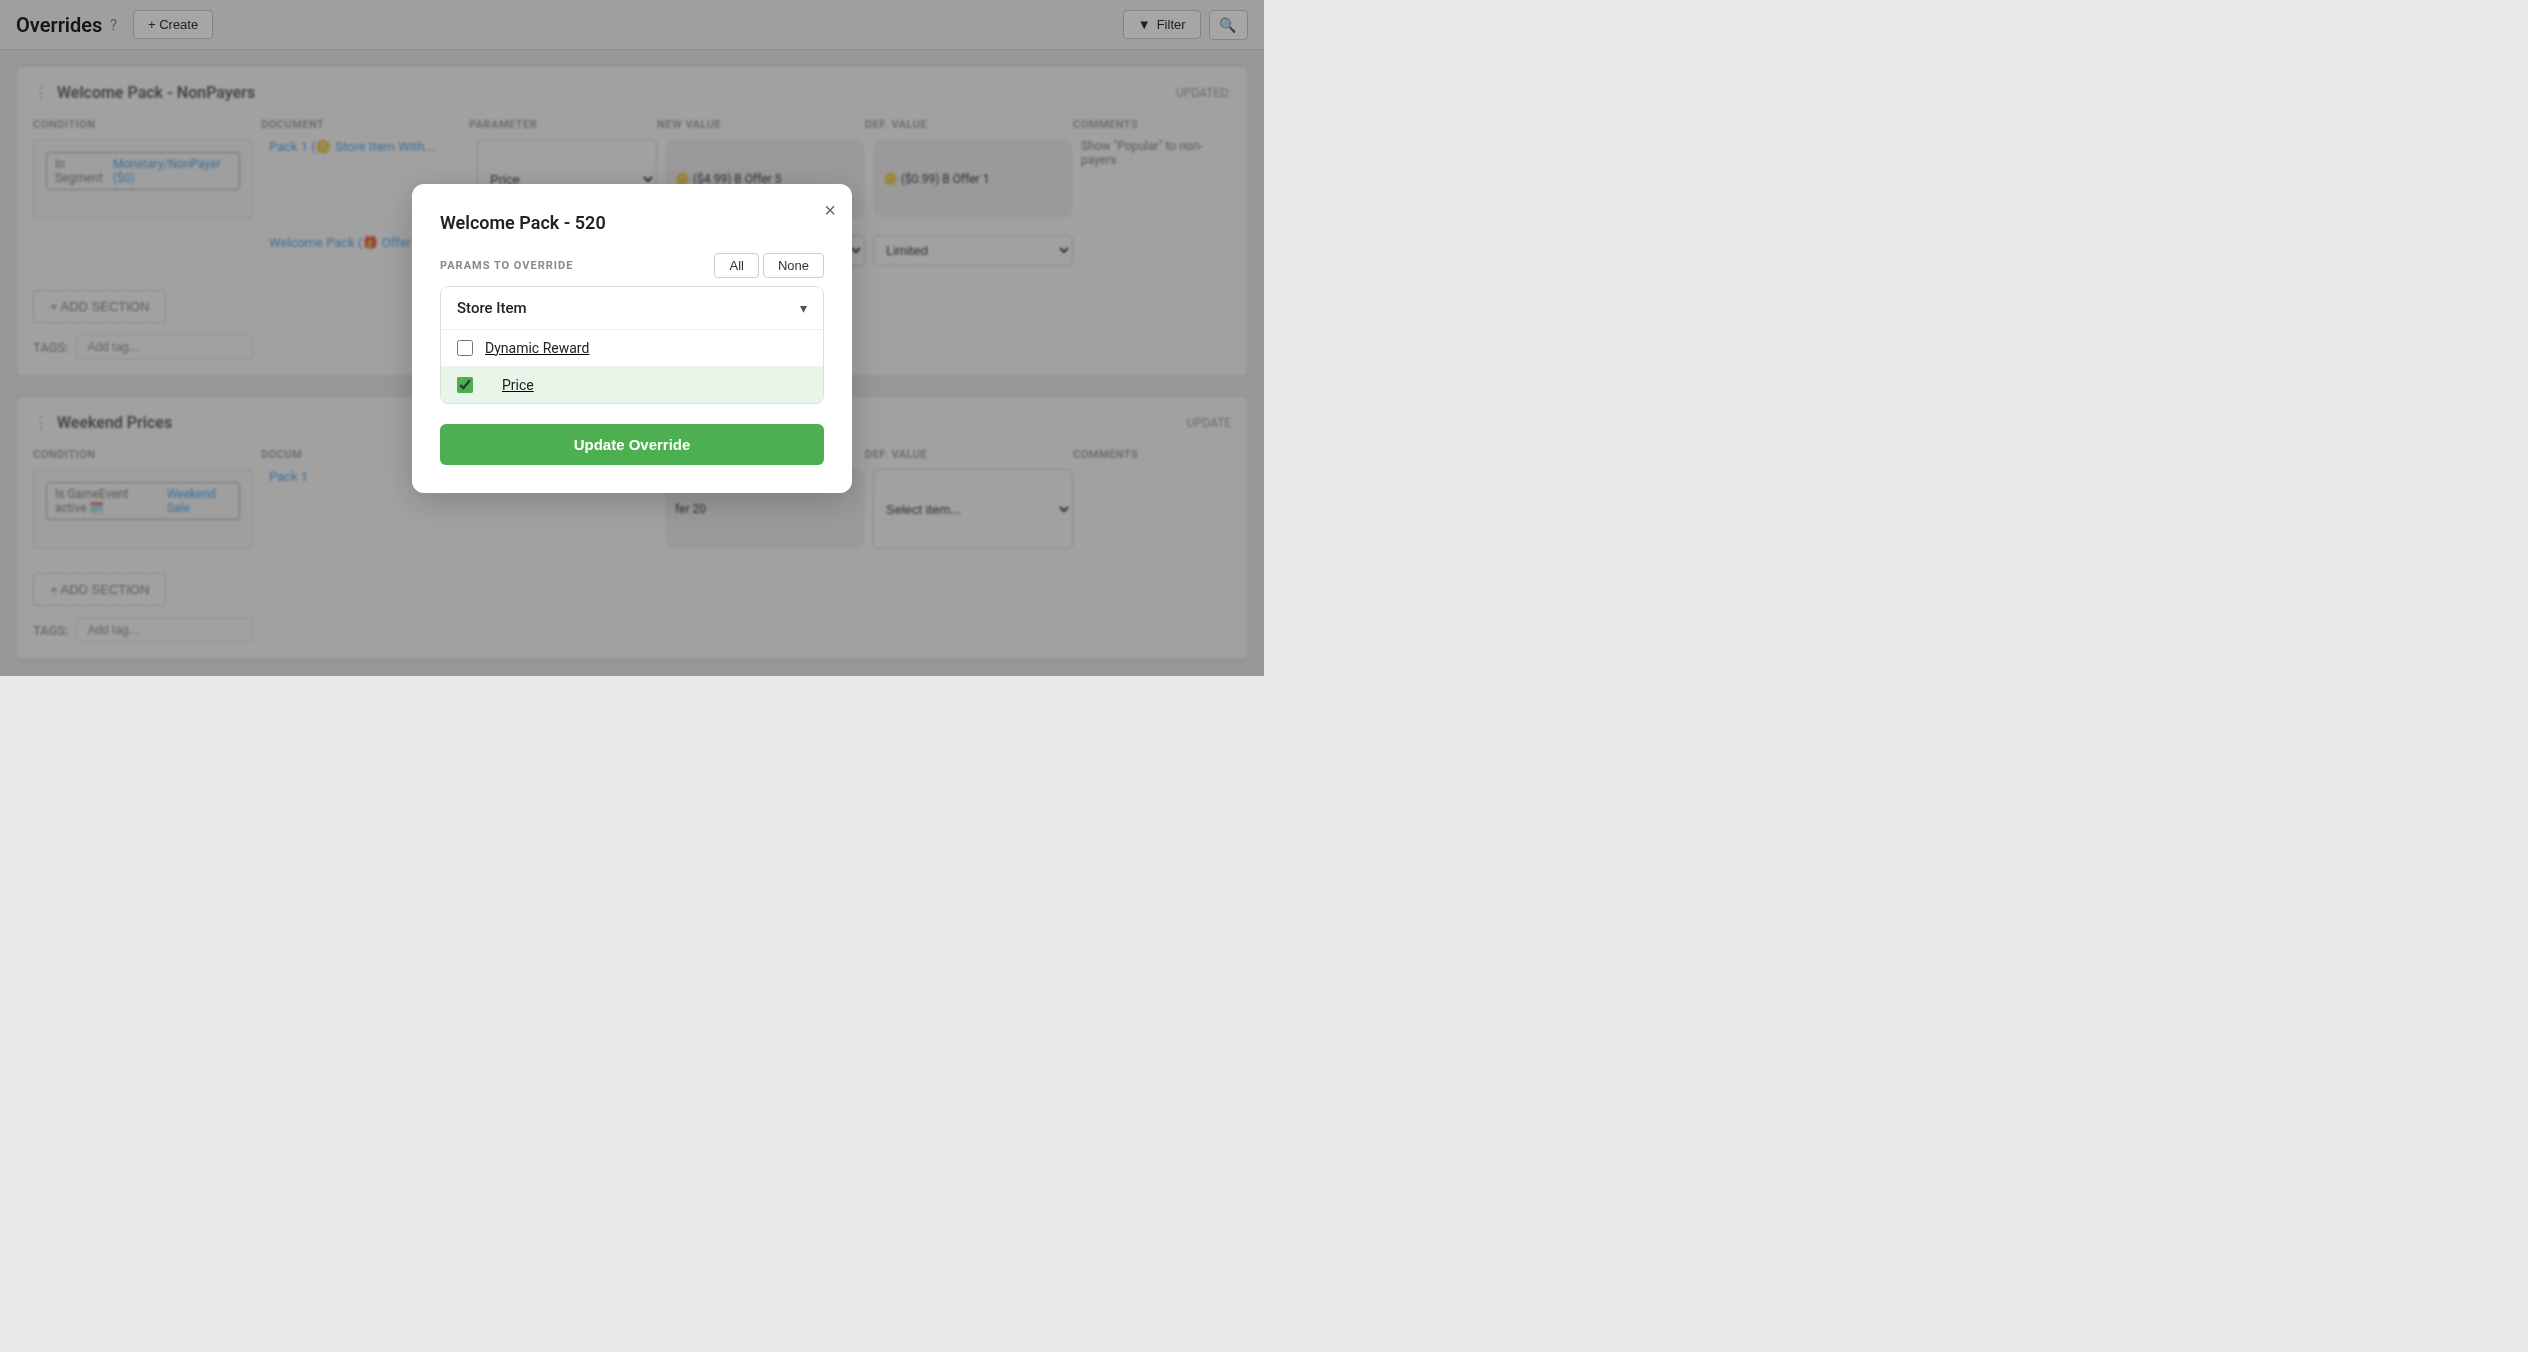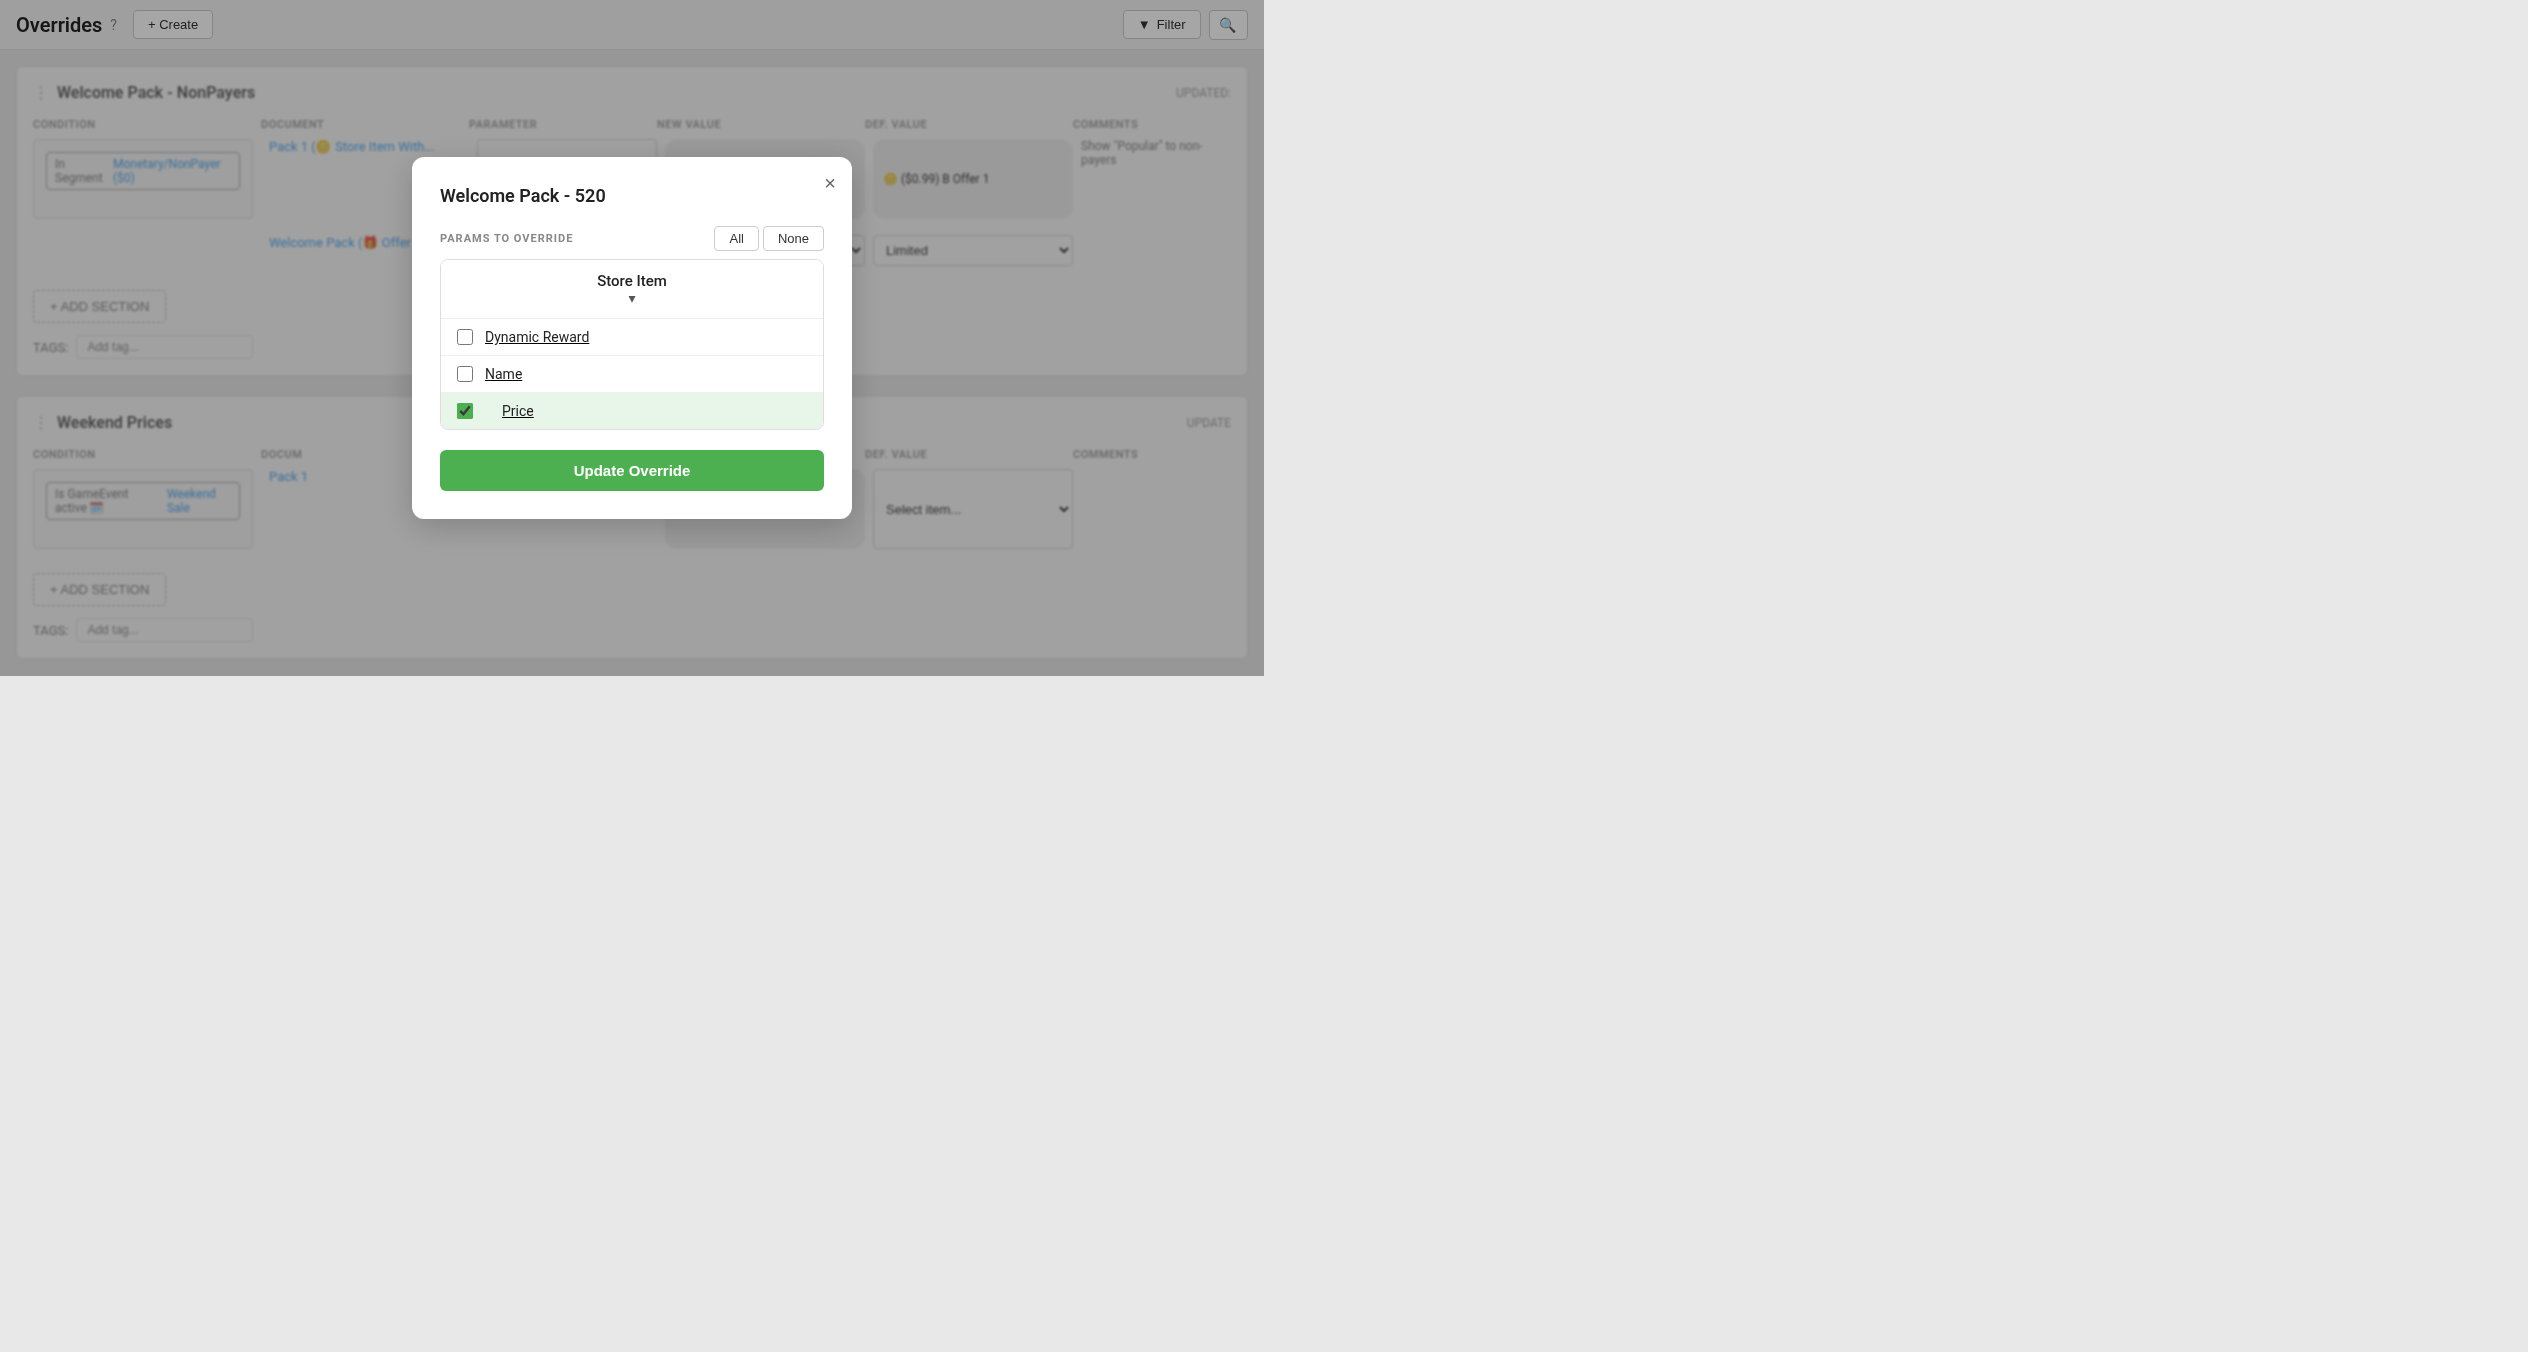--- a/index.html
+++ b/index.html
@@ -276,21 +276,20 @@
     }
 
     
     .dropdown-row {
       display: flex;
       align-items: center;
       justify-content: space-between;
       padding: 12px 16px;
       border-bottom: 1px solid #eee;
       background: white;
-      flex-direction: column;
     }
     .dropdown-label {
       font-size: 15px;
       font-weight: 500;
       color: #222;
     }
     .dropdown-chevron {
       font-size: 14px;
       color: #555;
     }
@@ -495,24 +494,20 @@
       <div class="dropdown-row">
         <span class="dropdown-label">Store Item</span>
         <span class="dropdown-chevron">▾</span>
       </div>
 
       <div class="checkbox-item">
         <input type="checkbox" id="dynamic-reward" style="">
         <label for="dynamic-reward">Dynamic Reward</label>
       </div>
 
-      <div class="checkbox-item">
-        <input type="checkbox" id="name-check" style="">
-        <label for="name-check">Name</label>
-      </div>
 
 
       <div class="checkbox-item checked">
         <input type="checkbox" id="price-check" checked="" style="">
         <label for="price-check">Price</label>
       </div>
     </div>
 
     <button class="update-btn">Update Override</button>
 

